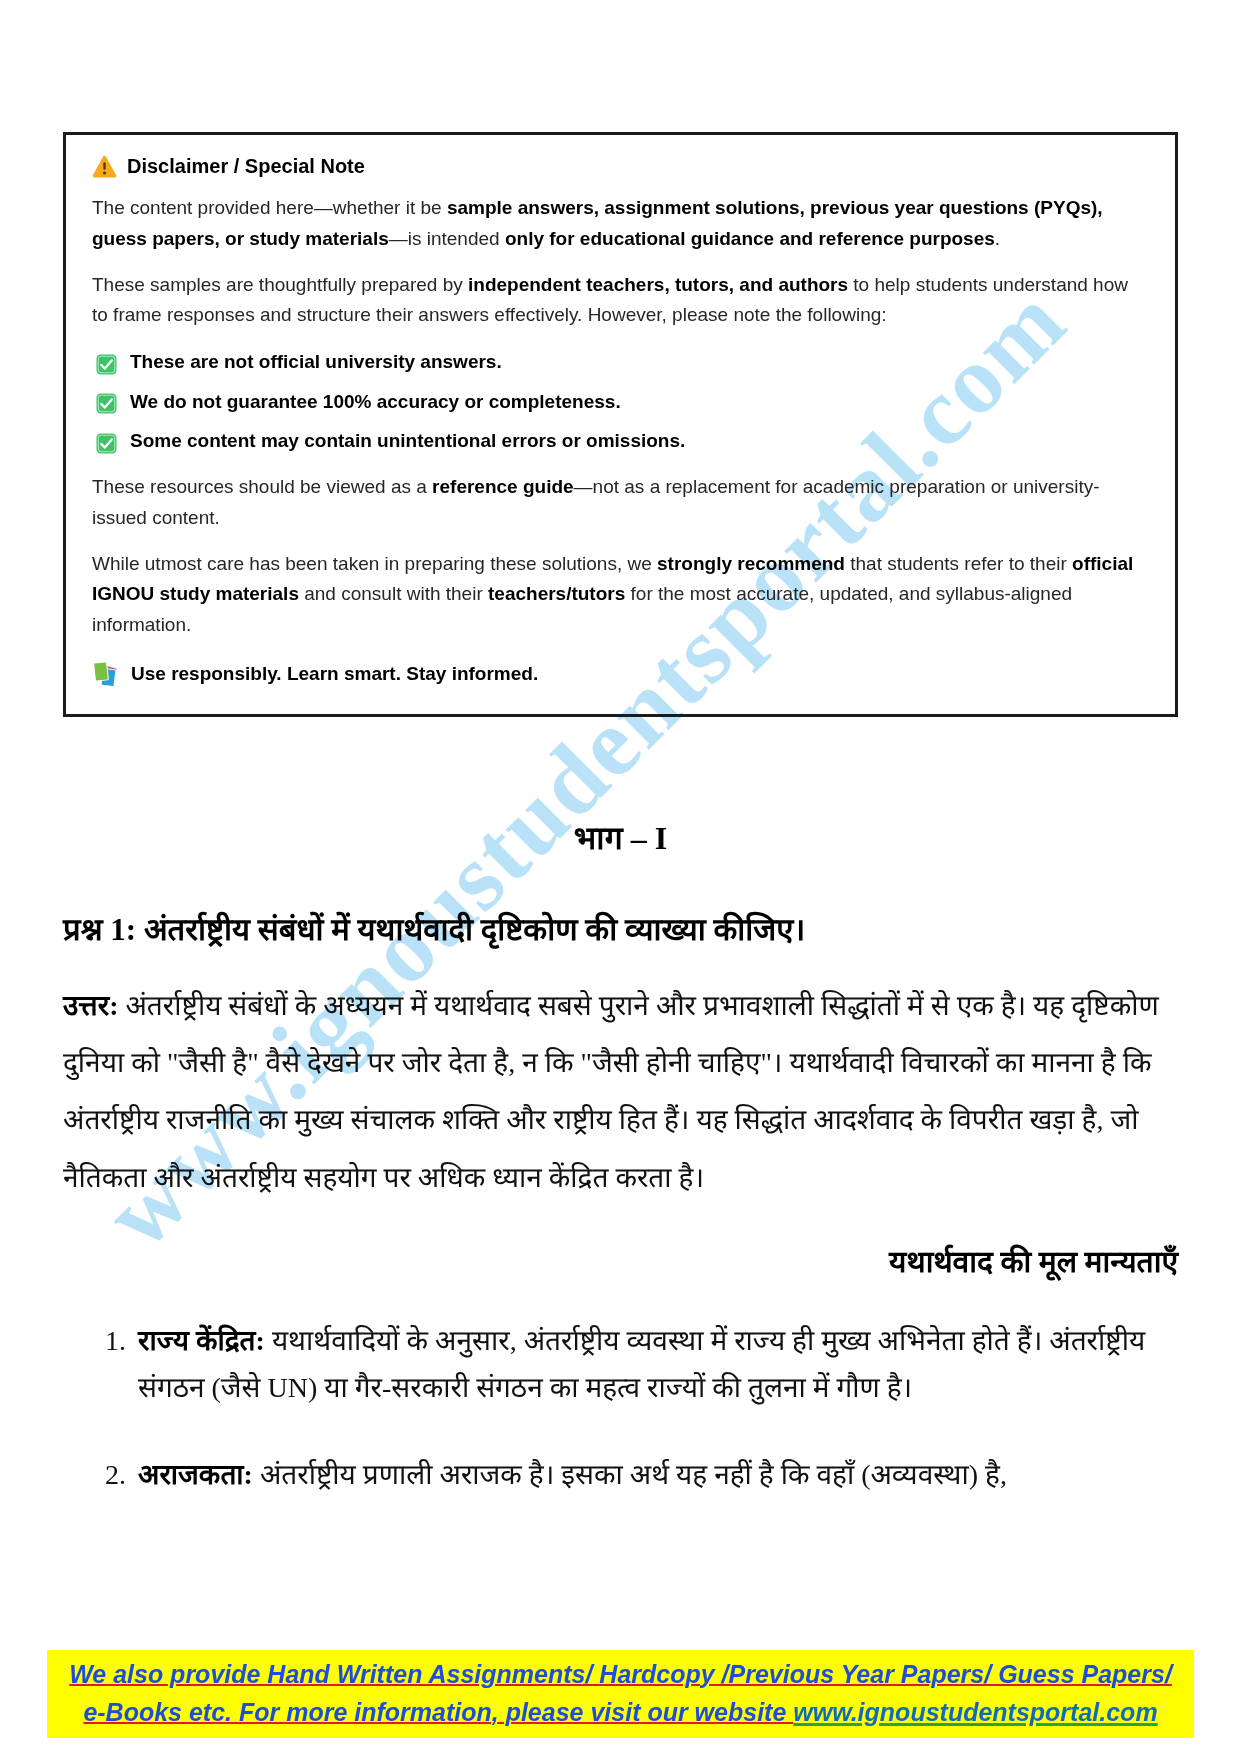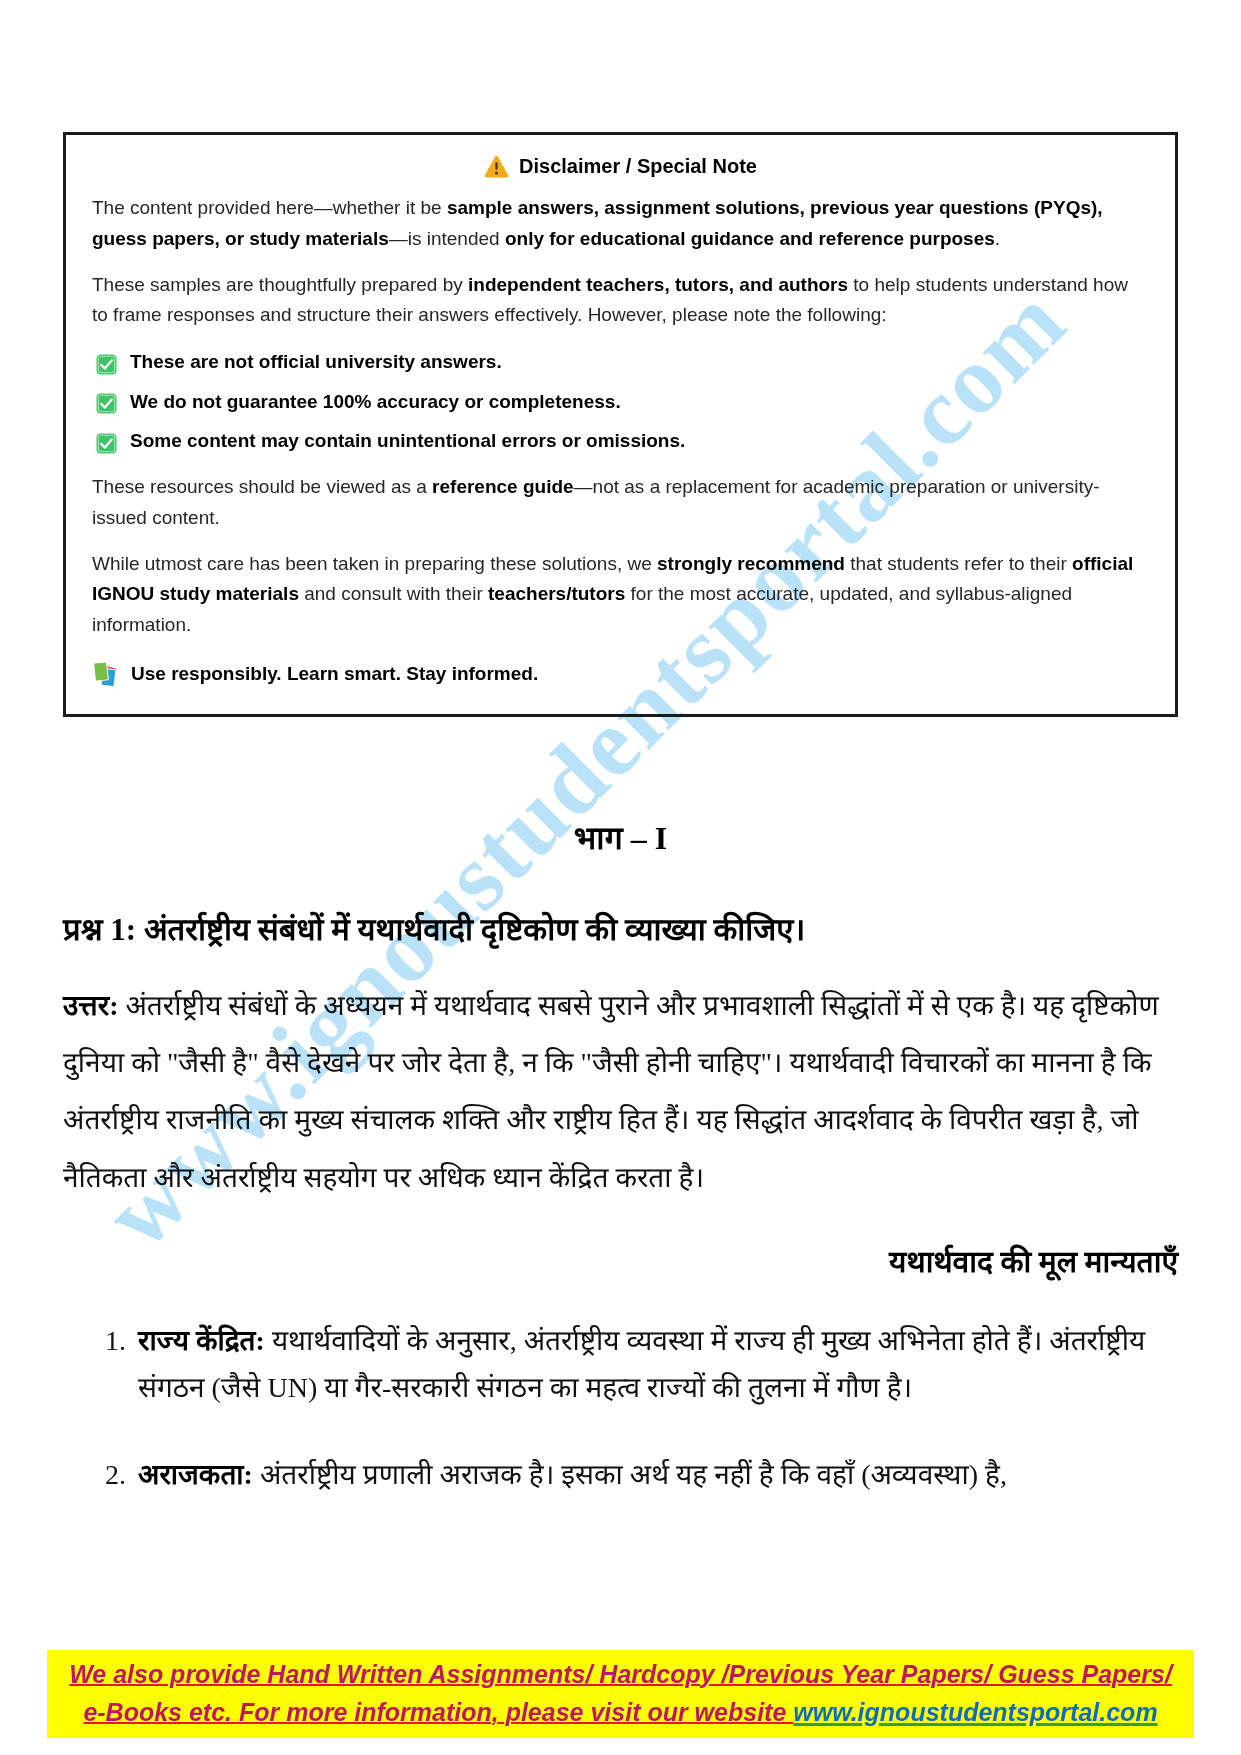--- a/index.html
+++ b/index.html
@@ -29,21 +29,21 @@
     pointer-events:none;
     user-select:none;
   }
   .content{position:relative;z-index:2;padding:132px 63px 0 63px;}
   
   .disc-box{
     border:3px solid #1b1b1b;
     padding:16px 26px 20px 26px;
     background:transparent;
   }
-  .disc-title-row{display:flex;align-items:center;gap:10px;margin:4px 0 8px 0;justify-content:center;}
+  .disc-title-row{display:flex;align-items:center;gap:10px;margin:4px 0 8px 0;}
   .disc-title{font-size:20px;font-weight:bold;color:#000;}
   .disc-box p{margin:15px 0;font-size:19px;line-height:1.62;color:#262626;}
   .disc-box b{color:#000;}
   .checklist{list-style:none;margin:18px 0;padding:0 0 0 4px;}
   .checklist li{display:flex;align-items:flex-end;gap:13px;margin:14px 0;font-size:19px;font-weight:bold;color:#000;line-height:1.35;}
   .checklist .chk{flex:0 0 auto;margin-top:1px;}
   .use-line{display:flex;align-items:center;gap:12px;margin:20px 0 6px 0;}
   .use-line .note{font-size:19px;font-weight:bold;color:#000;}
   .icon{display:inline-flex;align-items:center;justify-content:center;}
   
@@ -81,21 +81,21 @@
     z-index:2;
     background:#ffff00;
     text-align:center;
     padding:5px 10px 7px 10px;
     font-size:25px;
     font-style:italic;
     font-weight:bold;
     line-height:1.52;
   }
   .footer-text{
-    color:#be185d;
+    color:#1d4ed8;
     text-decoration:underline;
     text-decoration-color:#e01b24;
     text-decoration-thickness:2px;
   }
   .footer-link{
     color:#0f6cbd;
     text-decoration:underline;
     text-decoration-color:#2e9e49;
     text-decoration-thickness:3px;
     cursor:pointer;

